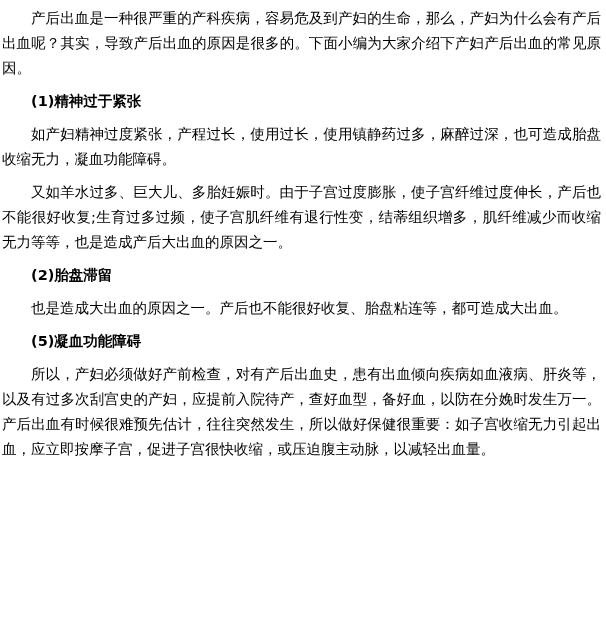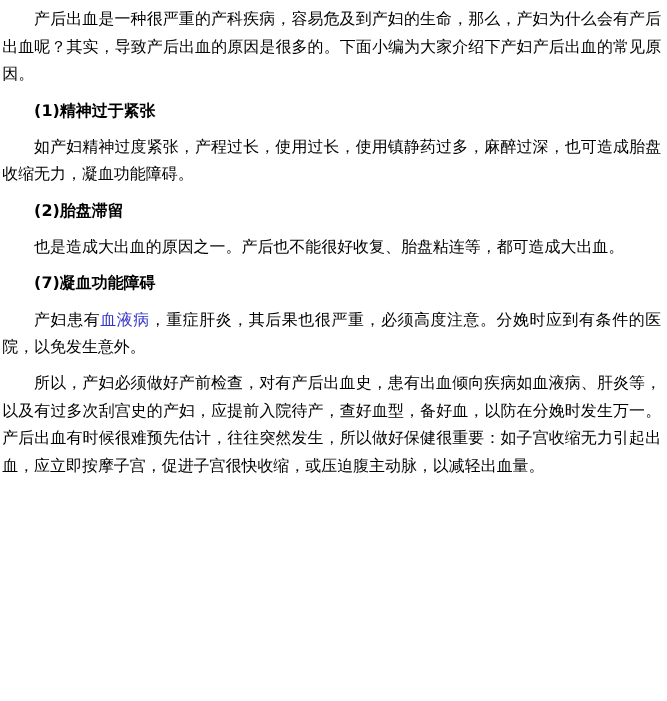--- a/index.html
+++ b/index.html
@@ -41,24 +41,24 @@
 <div class="doc">
 
   <p>产后出血是一种很严重的产科疾病，容易危及到产妇的生命，那么，产妇为什么会有产后出血呢？其实，导致产后出血的原因是很多的。下面小编为大家介绍下产妇产后出血的常见原因。</p>
 
 
   <p class="heading">(1)精神过于紧张</p>
 
 
   <p>如产妇精神过度紧张，产程过长，使用过长，使用镇静药过多，麻醉过深，也可造成胎盘收缩无力，凝血功能障碍。</p>
 
+  <p>又如羊水过多、巨大儿、多胎妊娠时。由于子宫过度膨胀，使子宫纤维过度伸长，产后也不能很好收复;生育过多过频，使子宫肌纤维有退行性变，结蒂组织增多，肌纤维减少而收缩无力等等，也是造成产后大出血的原因之一。</p>
 
   <p class="heading">(2)胎盘滞留</p>
 
   <p>也是造成大出血的原因之一。产后也不能很好收复、胎盘粘连等，都可造成大出血。</p>
 
-  <p class="heading">(7)凝血功能障碍</p>
+  <p class="heading">(5)凝血功能障碍</p>
 
-  <p><span>产妇患有</span><a class="inline-link">血液病</a><span>，重症肝炎，其后果也很严重，必须高度注意。分娩时应到有条件的医院，以免发生意外。</span></p>
 
   <p>所以，产妇必须做好产前检查，对有产后出血史，患有出血倾向疾病如血液病、肝炎等，以及有过多次刮宫史的产妇，应提前入院待产，查好血型，备好血，以防在分娩时发生万一。产后出血有时候很难预先估计，往往突然发生，所以做好保健很重要：如子宫收缩无力引起出血，应立即按摩子宫，促进子宫很快收缩，或压迫腹主动脉，以减轻出血量。</p>
 
 </div>
 
 </body></html>

